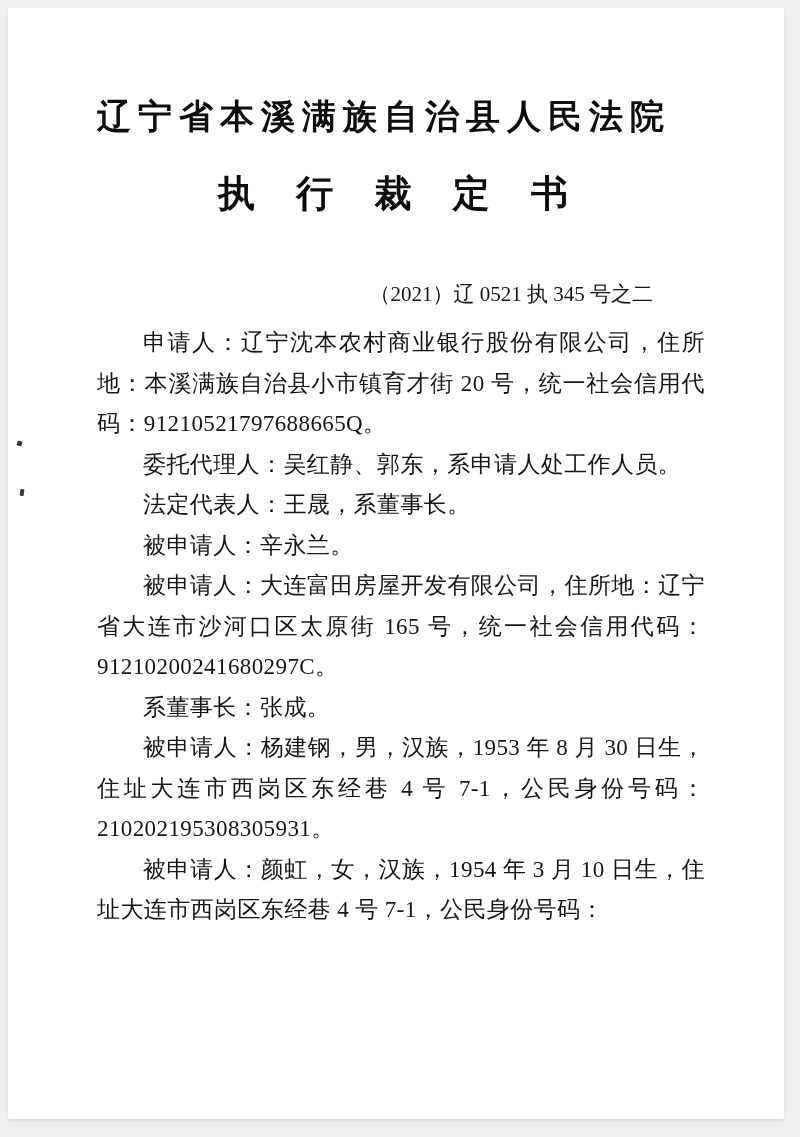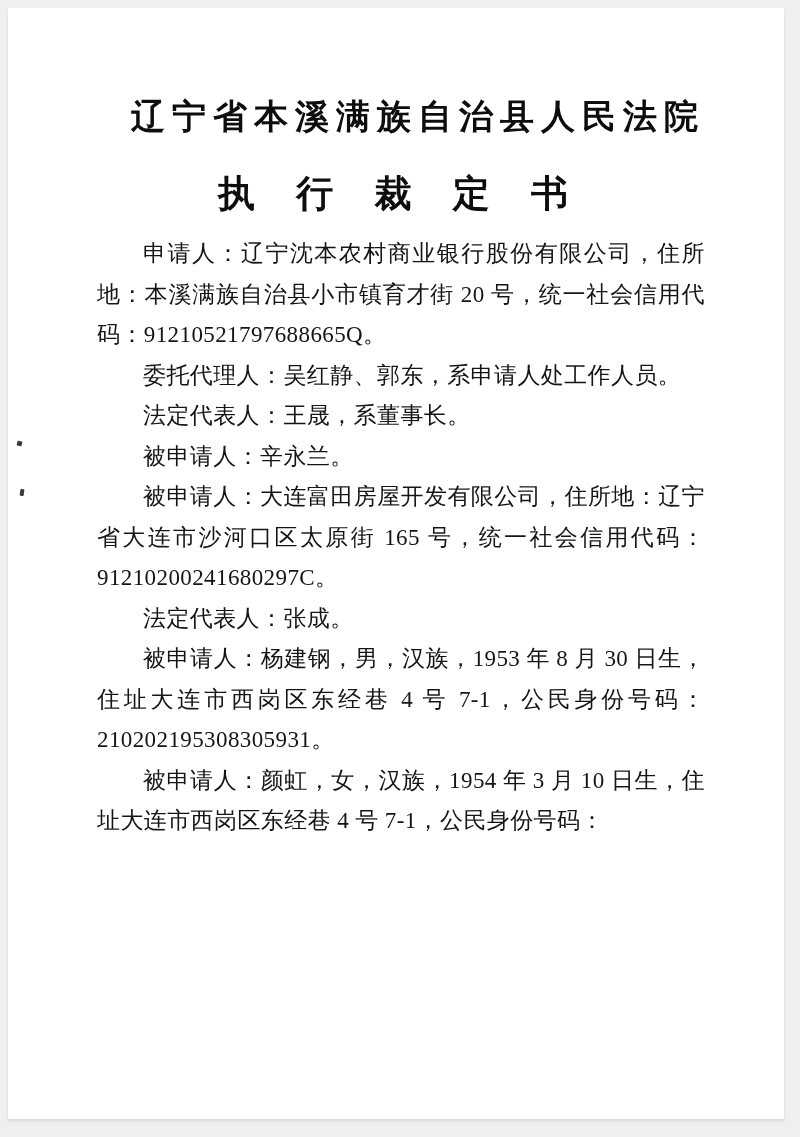--- a/index.html
+++ b/index.html
@@ -26,21 +26,21 @@
     left: 0;
     top: 0;
     width: 100%;
     height: 100%;
     box-sizing: border-box;
     padding: 0 79px 0 89px;
     color: #111111;
   }
   .court-name {
     margin-top: 86px;
-    text-align: right;
+    text-align: left;
     font-size: 34px;
     font-weight: bold;
     letter-spacing: 7px;
     color: #0d0d0d;
     white-space: nowrap;
   }
   .doc-title {
     margin-top: 29px;
     text-align: center;
     font-size: 37px;
@@ -81,28 +81,29 @@
 </head>
 <body>
 
 <div class="paper">
   <div class="content">
 
     <div class="court-name">辽宁省本溪满族自治县人民法院</div>
 
     <div class="doc-title">执 行 裁 定 书</div>
 
+    <div class="case-number">（2021）辽 0521 执 345 号之二</div>
 
     <div class="body-text">
       <p>申请人：辽宁沈本农村商业银行股份有限公司，住所地：本溪满族自治县小市镇育才街 20 号，统一社会信用代码：91210521797688665Q。</p>
       <p>委托代理人：吴红静、郭东，系申请人处工作人员。</p>
       <p>法定代表人：王晟，系董事长。</p>
       <p>被申请人：辛永兰。</p>
       <p>被申请人：大连富田房屋开发有限公司，住所地：辽宁省大连市沙河口区太原街 165 号，统一社会信用代码：91210200241680297C。</p>
-      <p>法定代表人：张成。</p>
+      <p>系董事长：张成。</p>
       <p>被申请人：杨建钢，男，汉族，1953 年 8 月 30 日生，住址大连市西岗区东经巷 4 号 7-1，公民身份号码：210202195308305931。</p>
       <p>被申请人：颜虹，女，汉族，1954 年 3 月 10 日生，住址大连市西岗区东经巷 4 号 7-1，公民身份号码：</p>
     </div>
 
   </div>
 </div>
 
 <div class="speck speck-1"></div>
 <div class="speck speck-2"></div>
 

